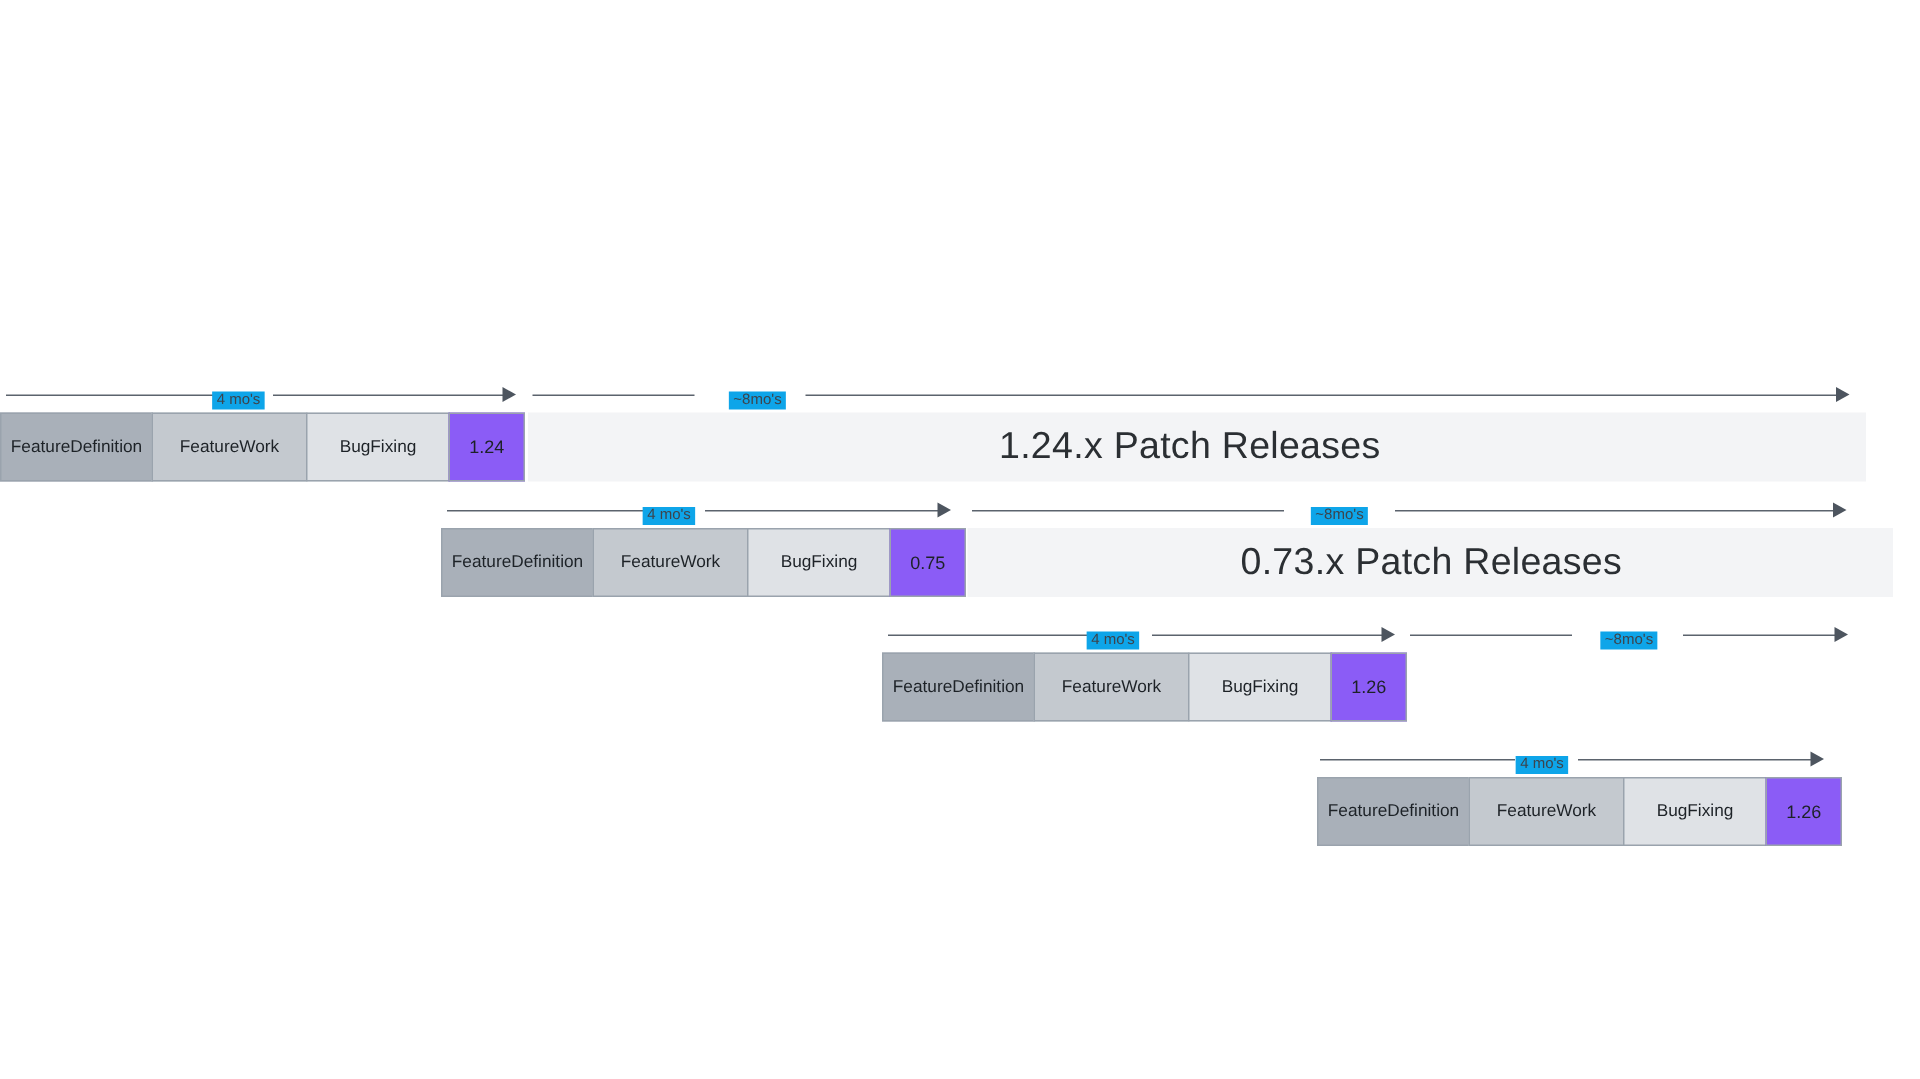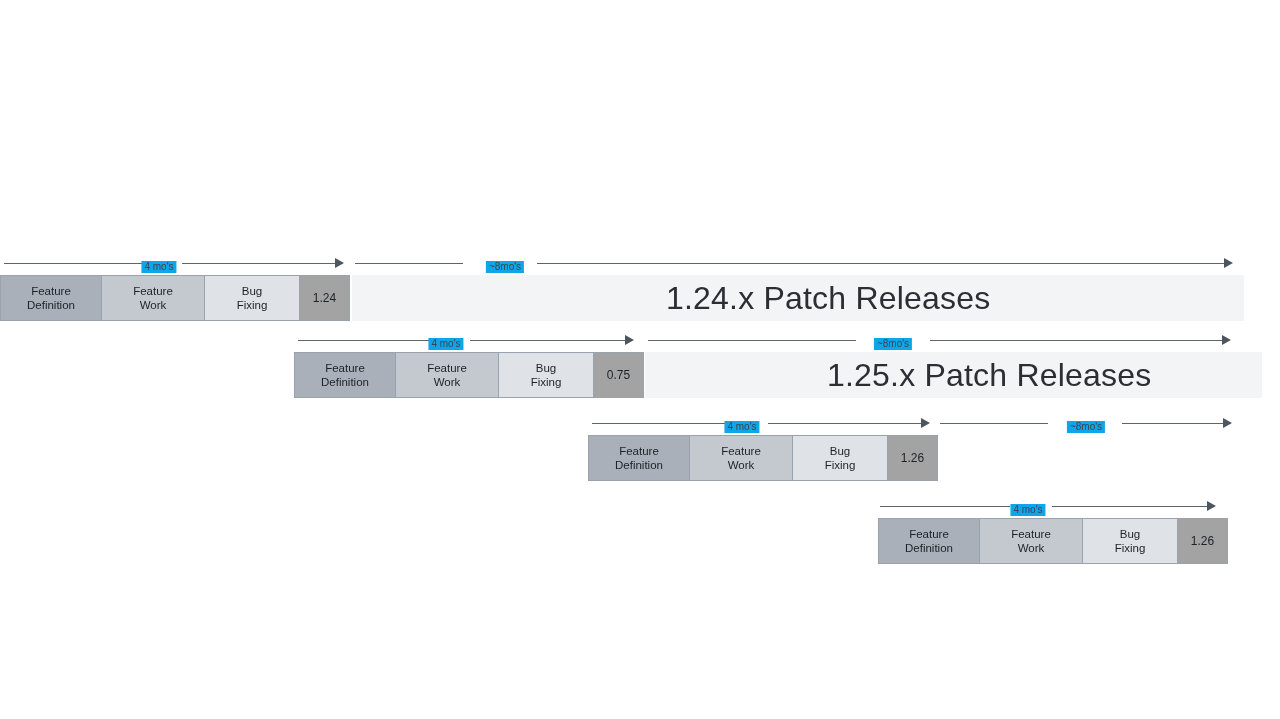--- a/index.html
+++ b/index.html
@@ -35,53 +35,52 @@
     position: absolute;
     top: 0;
     height: 46px;
     background: #f3f4f6;
     box-sizing: border-box;
   }
   .patch-label {
     position: absolute;
     top: 50%;
     transform: translateY(-50%);
-    font-size: 32px;
+    font-size: 25px;
     color: #2b2f33;
     white-space: nowrap;
     letter-spacing: 0.2px;
   }
 
   
   .phases {
     position: absolute;
     top: 0;
     height: 46px;
     display: flex;
     box-sizing: border-box;
   }
   .phase {
     box-sizing: border-box;
     border: 1px solid #9aa3ad;
     display: flex;
-    flex-direction: column;
     align-items: center;
     justify-content: center;
     font-size: 11.5px;
     line-height: 14px;
     color: #1d2227;
     text-align: center;
     white-space: nowrap;
   }
   .phase + .phase { margin-left: -1px; }
 
   .phase.feature-definition { background: #a9b0b9; width: 102px; }
   .phase.feature-work       { background: #c4c9cf; width: 104px; }
   .phase.bug-fixing         { background: #dfe2e6; width: 96px; }
-  .phase.version            { background: #a3a3a3; width: 51px; font-size: 12px; }
+  .phase.version            { background: #8b5cf6; width: 51px; font-size: 12px; }
 
   .phase .ln { display: block; }
 
   
   .measure {
     position: absolute;
     height: 20px;
   }
   .measure .bar {
     position: absolute;
@@ -152,21 +151,21 @@
   <div class="measure" style="left:355px; top:253px; width:878px;">
     <div class="bar left" style="width:108px;"></div>
     <div class="bar right" style="left:182px; width:688px;"></div>
     <div class="head"></div>
     <span class="mlabel" style="left:150px;">~8mo's</span>
   </div>
 
   <div class="release-row" style="left:0px; top:352px; width:1280px;">
 
     <div class="patch-band" style="left:645px; width:617px;">
-      <span class="patch-label" style="left:182px;">1.25.x Patch Releases</span>
+      <span class="patch-label" style="left:182px;">0.73.x Patch Releases</span>
     </div>
 
     <div class="phases" style="left:294px;">
       <div class="phase feature-definition">
         <span class="ln">Feature</span>
         <span class="ln">Definition</span>
       </div>
       <div class="phase feature-work">
         <span class="ln">Feature</span>
         <span class="ln">Work</span>

